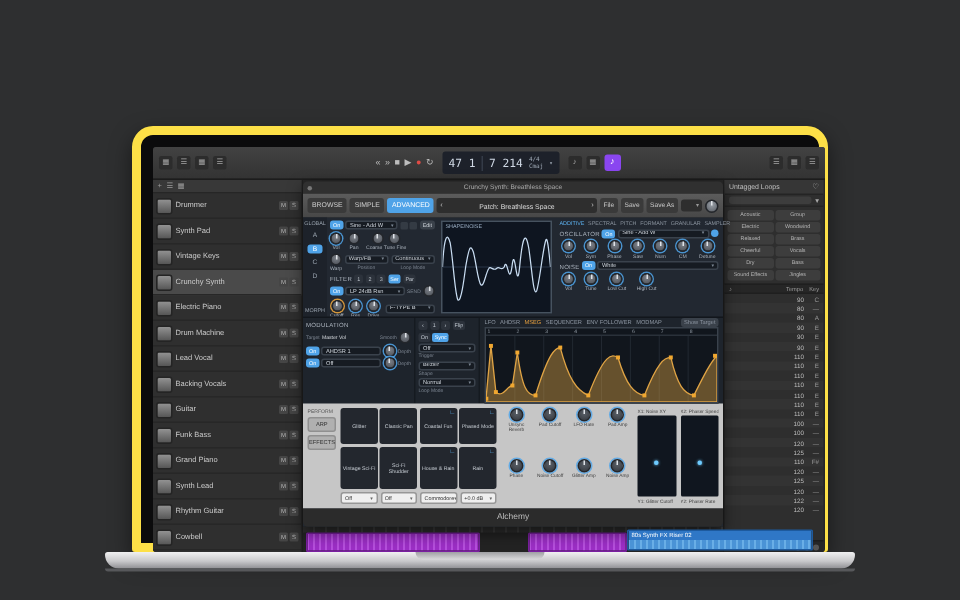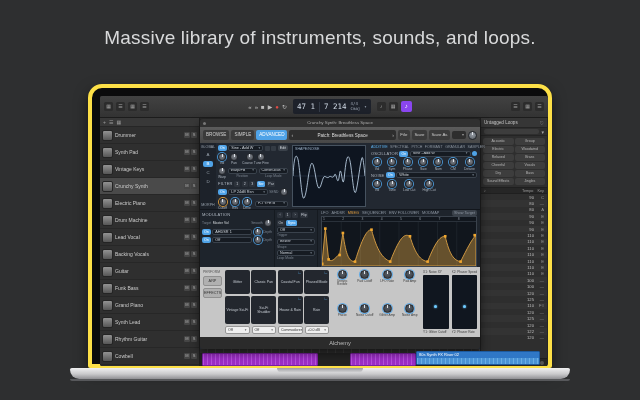--- a/index.html
+++ b/index.html
@@ -6,21 +6,21 @@
   html,body { width:640px; height:400px; overflow:hidden; }
   body { font-family:"Liberation Sans","DejaVu Sans",sans-serif; background:#2e2f30; position:relative; }
   .stage { position:absolute; inset:0; }
 
   
   .headline { position:absolute; top:27px; left:0; width:100%; text-align:center;
     font-size:19px; color:#d9dadb; letter-spacing:.2px; }
 
   
   .bezel { position:absolute; left:88px; top:84px; width:464px; height:284px;
-    background:#0b0b0c; border:4px solid #fde047; border-radius:14px 14px 2px 2px;
+    background:#0b0b0c; border:6px solid #fde047; border-radius:14px 14px 2px 2px;
     box-shadow:0 6px 14px rgba(0,0,0,.5); }
   .brand { position:absolute; bottom:1px; left:0; width:100%; text-align:center;
     font-size:4.5px; color:#7e7f81; letter-spacing:.3px; }
   .base { position:absolute; left:70px; top:368px; width:500px; height:11px;
     background:linear-gradient(#f0f0f1,#c9c9cb 55%,#8f8f93); border-radius:2px 2px 10px 10px; }
   .notch { position:absolute; left:50%; top:0; width:86px; height:5px; margin-left:-43px;
     background:linear-gradient(#9fa0a3,#d9d9db); border-radius:0 0 7px 7px; }
   .base-edge { position:absolute; left:70px; top:379px; width:500px; height:2px;
     background:#57585b; border-radius:0 0 8px 8px; }
 
@@ -214,21 +214,20 @@
   .xypad { flex:1; background:#10161f; border-radius:1px; position:relative; }
   .xypad .dot { position:absolute; width:3px; height:3px; border-radius:50%; background:#6ecbff;
     box-shadow:0 0 2px #6ecbff; }
   .pg-footer { height:12px; background:#2b2b2b; border-radius:0 0 3px 3px; text-align:center;
     font-size:5.6px; line-height:12px; color:#bdbdbd; }
 </style>
 </head>
 <body>
 
 <div class="stage">
-  <div class="headline">Massive library of instruments, sounds, and loops.</div>
 
   <div class="bezel">
     <div class="screen">
 
       <div class="toolbar">
         <span class="tbi">▦</span>
         <span class="tbi">☰</span>
         <span class="tbi">▦</span>
         <span class="tbi">☰</span>
         <span class="spacer"></span>

